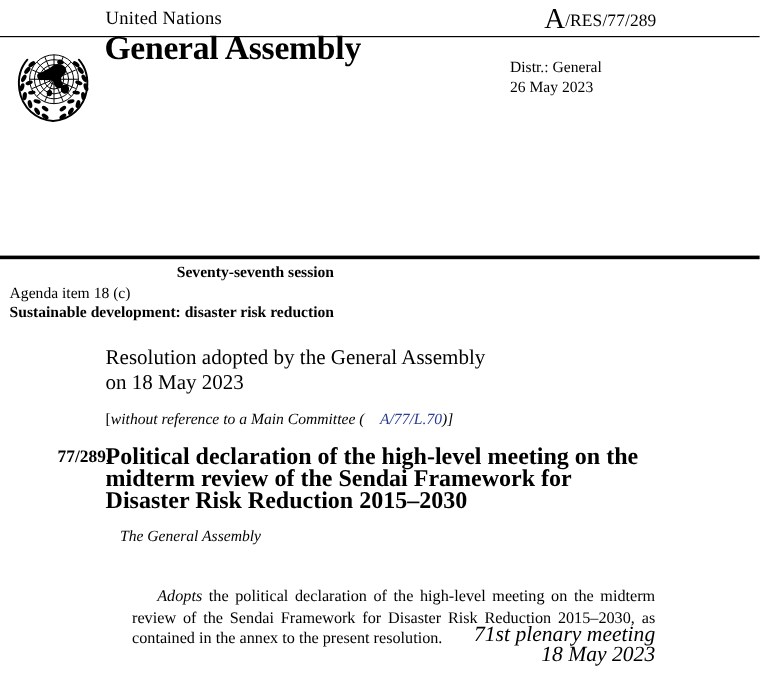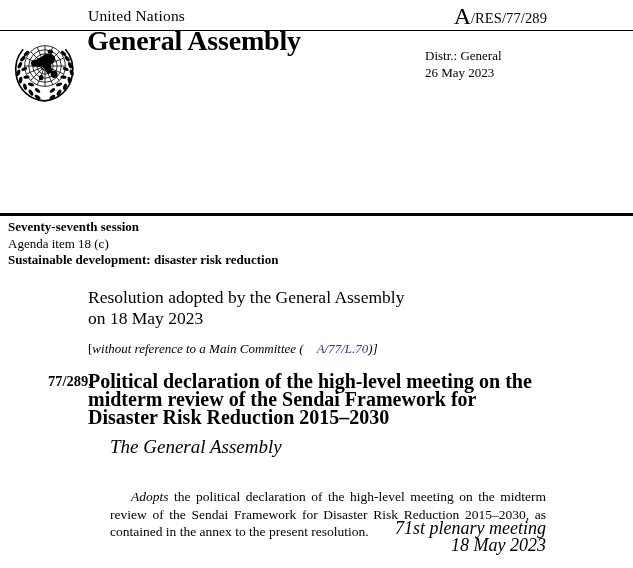--- a/index.html
+++ b/index.html
@@ -95,21 +95,21 @@
   }
 
   
   .session {
     position: absolute;
     left: 8px;
     top: 219px;
     font-size: 13px;
     line-height: 16.5px;
   }
-  .session .b { font-weight: bold; }
+  .session .b { font-weight: bold; text-align: right; }
 
   
   .res-head {
     position: absolute;
     left: 88px;
     top: 287px;
     width: 460px;
     font-size: 17.5px;
     font-weight: normal;
     line-height: 21px;
@@ -151,23 +151,23 @@
     width: 460px;
     font-size: 20px;
     font-weight: bold;
     line-height: 18px;
     font-family: Liberation Serif, serif;
   }
 
   
   .ga-ref {
     position: absolute;
-    left: 110px;
+    left: 100px;
     top: 438px;
-    font-size: 19px;
+    font-size: 13px;
     font-style: italic;
     line-height: 17px;
   }
 
   .body-para {
     position: absolute;
     left: 110px;
     top: 460px;
     width: 436px;
     font-size: 13.5px;

